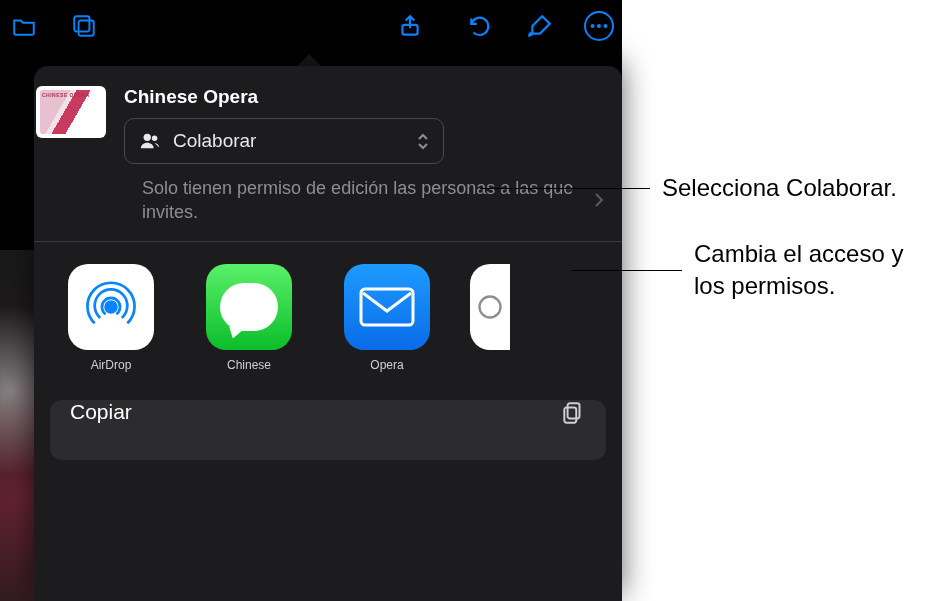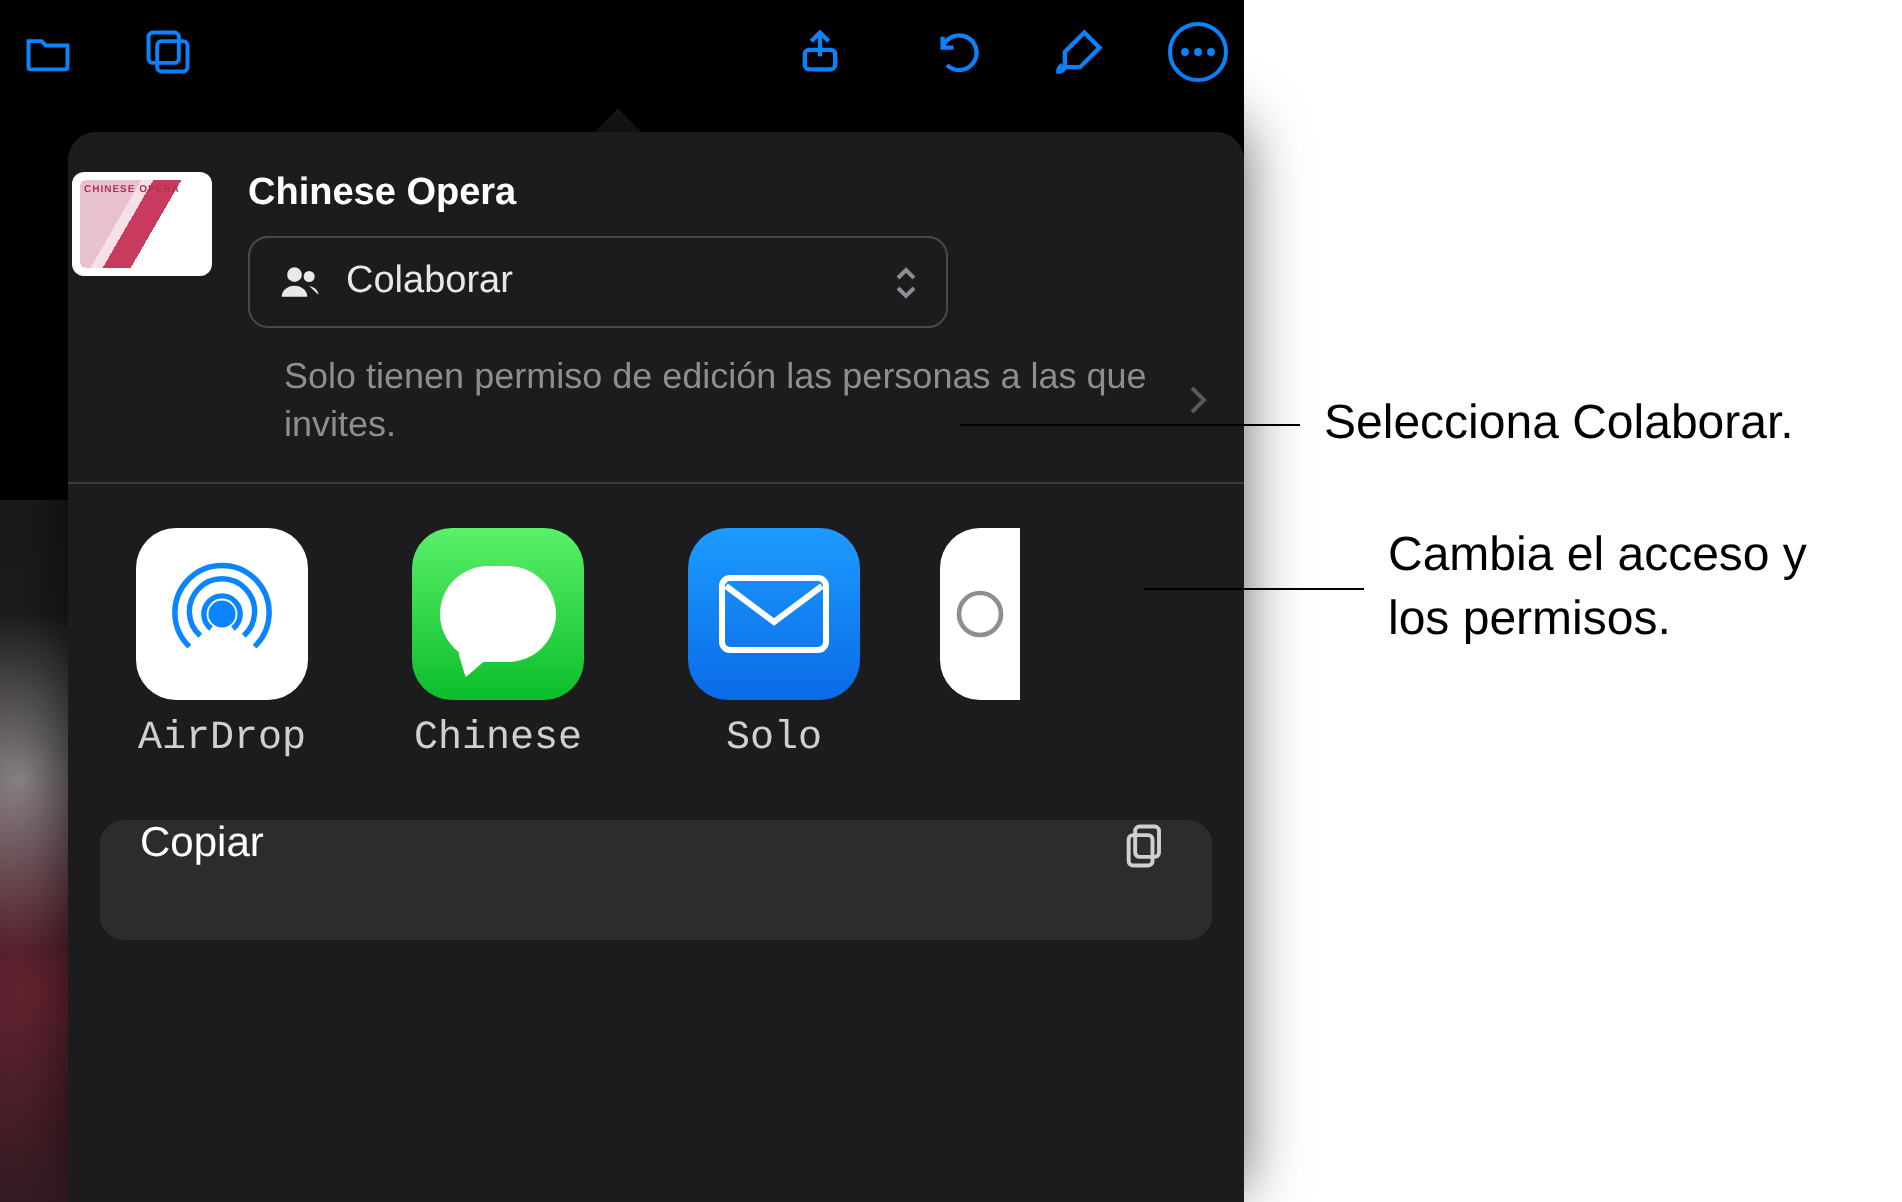--- a/index.html
+++ b/index.html
@@ -108,21 +108,21 @@
     border: 1px solid #4a4a4c;
     border-radius: 10px;
     height: 46px;
     display: flex;
     align-items: center;
     padding: 0 14px;
     gap: 12px;
     color: #e8e8ea;
     font-size: 19px;
     cursor: pointer;
-    width: 350px;
+    width: 320px;
   }
   .collab-select .icon{color:#e8e8ea;display:flex;}
   .collab-select .chev{
     margin-left:auto;color:#8e8e92;display:flex;flex-direction:column;gap:1px;
   }
   .perm-row{
     display:flex;align-items:center;gap:8px;
     padding:4px 18px 16px 108px;
     cursor:pointer;
   }
@@ -142,21 +142,21 @@
     width:110px;
     display:flex;flex-direction:column;align-items:center;gap:8px;
     flex-shrink:0;
     cursor:pointer;
   }
   .app-icon{
     width:86px;height:86px;border-radius:20px;
     display:flex;align-items:center;justify-content:center;
     position:relative;
   }
-  .app-label{color:#d0d0d4;font-size:20px;text-align:left;line-height:1.2;max-width:110px;font-family:Liberation Mono, monospace;}
+  .app-label{color:#d0d0d4;font-size:12px;text-align:left;line-height:1.2;max-width:110px;}
   .airdrop{background:#fff;}
   .airdrop svg{color:#0a84ff;}
   .messages{
     background:linear-gradient(180deg,#5af06a,#0bbe2a);
   }
   .messages-bubble{
     width:58px;height:48px;border-radius:26px;background:#fff;position:relative;
   }
   .messages-bubble::after{
     content:"";position:absolute;left:8px;bottom:-8px;
@@ -185,21 +185,20 @@
     color:#fff;font-size:21px;
     cursor:pointer;
   }
   .action-button .right-icon{margin-left:auto;color:#d0d0d4;display:flex;}
 
   
   .callout{
     position:absolute;
     display:flex;align-items:center;
     color:#000;
-    margin-top:24px;
   }
   .callout-line{
     height:1px;background:#000;
   }
   .callout-text{
     font-size:24px;line-height:1.35;white-space:pre-line;
     padding-left:12px;
     max-width:300px;
   }
   .c1{left:480px;top:172px;}
@@ -315,21 +314,21 @@
         </div>
         <div class="app-label">Chinese</div>
       </div>
       <div class="app-item">
         <div class="app-icon mail">
           <svg width="56" height="40" viewBox="0 0 56 40" fill="none" stroke="#fff" stroke-width="3">
             <rect x="2" y="2" width="52" height="36" rx="4"></rect>
             <path d="M4 6l24 18L52 6"></path>
           </svg>
         </div>
-        <div class="app-label">Solo</div>
+        <div class="app-label">Opera</div>
       </div>
       <div class="app-item peek-app" style="width:40px;">
         <div class="app-icon" style="width:40px;border-radius:20px 0 0 20px;">
           <svg width="28" height="28" viewBox="0 0 24 24" fill="none" stroke="#8e8e92" stroke-width="2">
               <circle cx="12" cy="12" r="9"></circle>
             </svg>
         </div>
 
       </div>
     </div>

